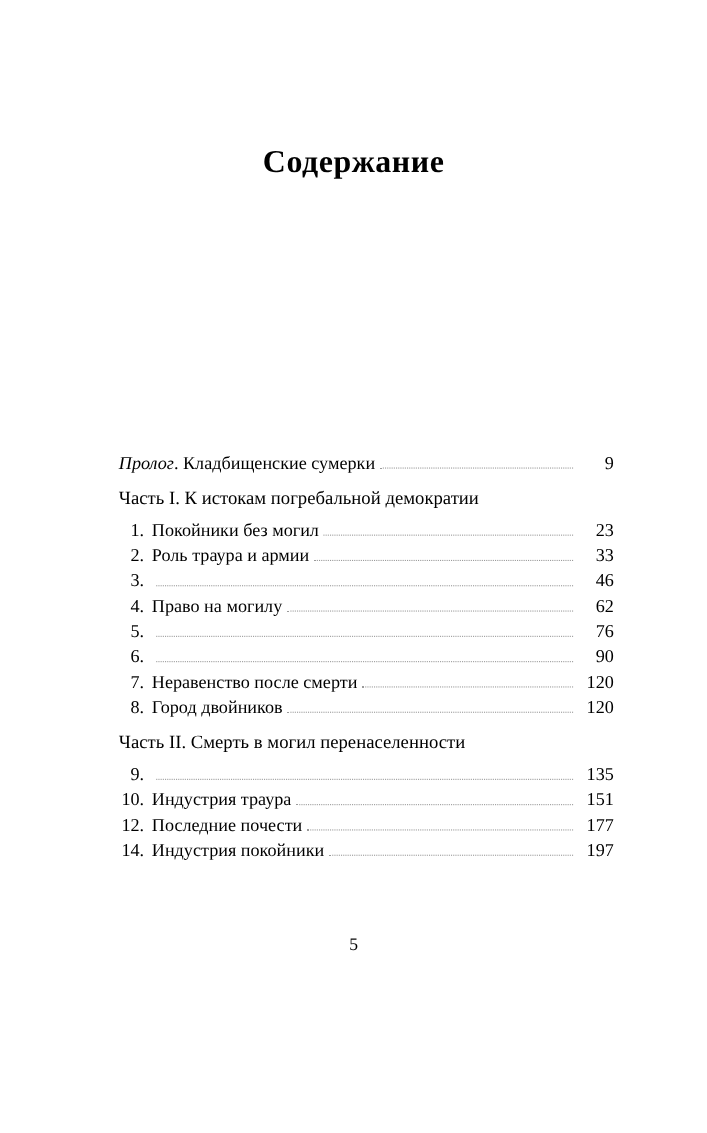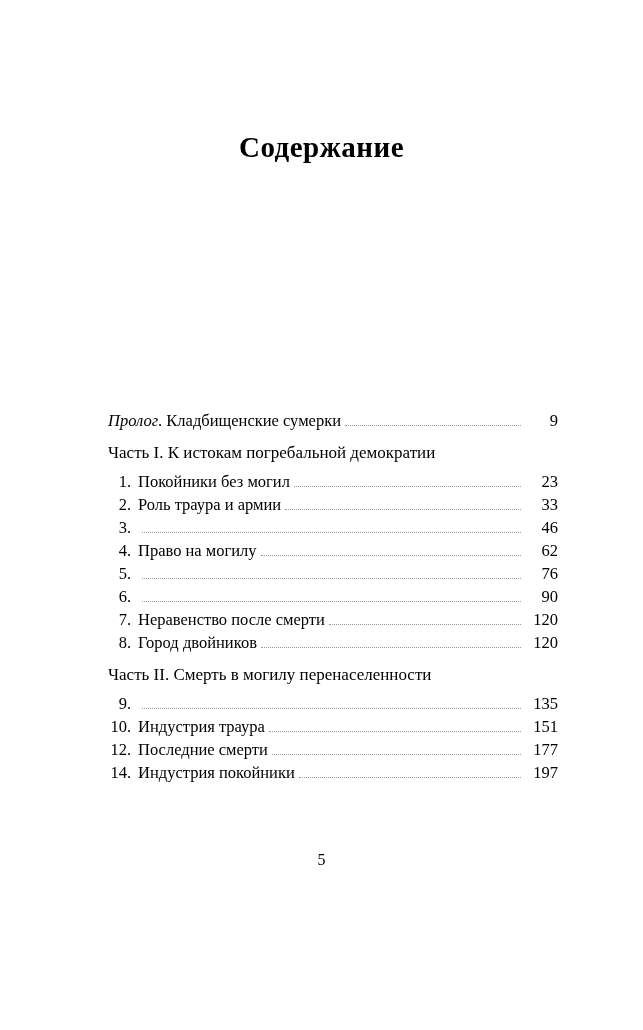--- a/index.html
+++ b/index.html
@@ -147,36 +147,36 @@
       <span class="dots"></span>
       <span class="page-no">120</span>
     </div>
     <div class="entry numbered">
       <span class="num">8.</span>
       <span class="label">Город двойников</span>
       <span class="dots"></span>
       <span class="page-no">120</span>
     </div>
 
-    <div class="section-head">Часть II. Смерть в могилу перенаселенности</div>
+    <div class="section-head">Часть II. Смерть в могил перенаселенности</div>
 
     <div class="entry numbered">
       <span class="num">9.</span>
       <span class="dots"></span>
       <span class="page-no">135</span>
     </div>
     <div class="entry numbered">
       <span class="num">10.</span>
       <span class="label">Индустрия траура</span>
       <span class="dots"></span>
       <span class="page-no">151</span>
     </div>
     <div class="entry numbered">
       <span class="num">12.</span>
-      <span class="label">Последние смерти</span>
+      <span class="label">Последние почести</span>
       <span class="dots"></span>
       <span class="page-no">177</span>
     </div>
     <div class="entry numbered">
       <span class="num">14.</span>
       <span class="label">Индустрия покойники</span>
       <span class="dots"></span>
       <span class="page-no">197</span>
     </div>
 

